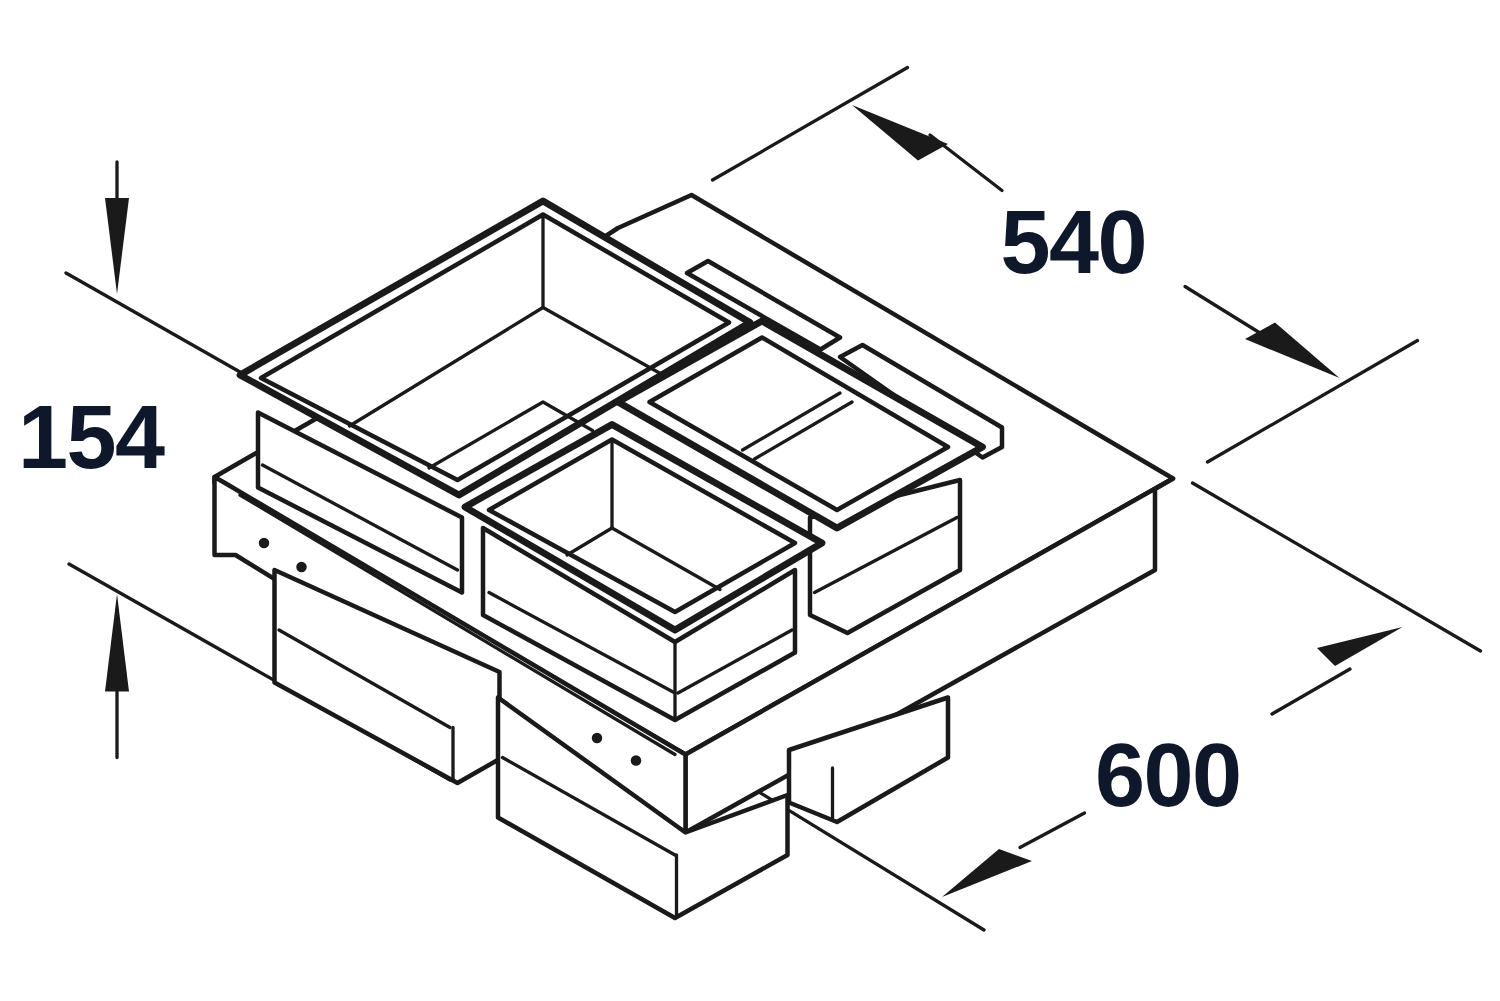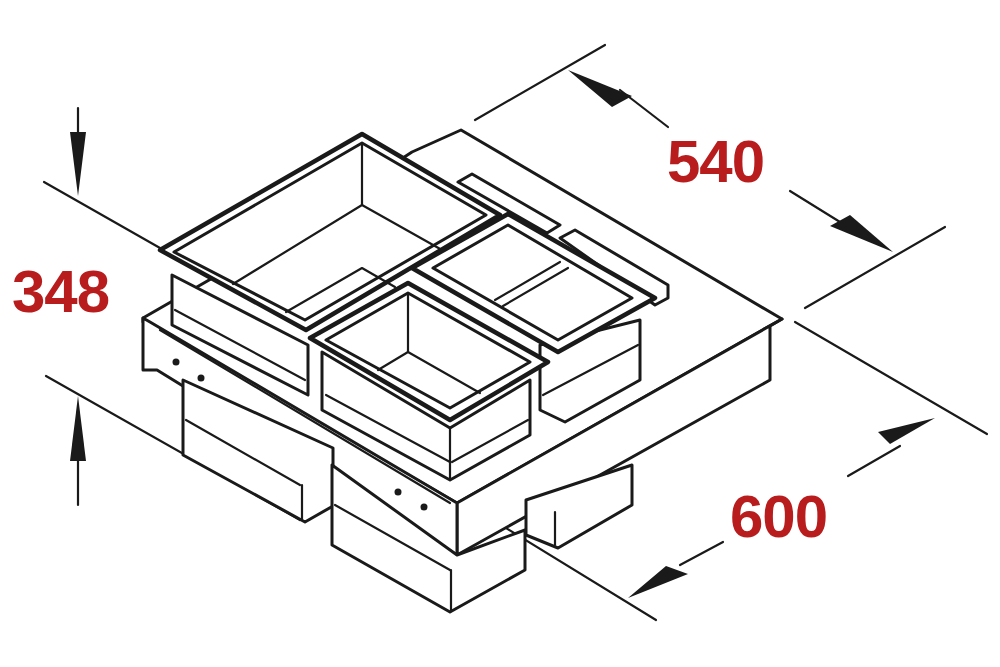--- a/index.html
+++ b/index.html
@@ -4,21 +4,21 @@
   <style>
     html, body { margin: 0; padding: 0; background: #ffffff; }
     body { width: 1000px; height: 667px; overflow: hidden; position: relative; }
     #drawing { position: absolute; left: 0; top: 0; width: 1000px; height: 667px; }
     .dim-label {
       position: absolute;
       font-family: "Liberation Sans", "DejaVu Sans", sans-serif;
       font-weight: bold;
       font-size: 60px;
       line-height: 1;
-      color: #b91c1c;
+      color: #0f172a;
       letter-spacing: -1px;
     }
     #lbl-height { left: 12px; top: 262px; }
     #lbl-width  { left: 667px; top: 132px; }
     #lbl-depth  { left: 730px; top: 487px; }
     .thin { stroke: #1a1a1a; stroke-width: 2.2; fill: none; stroke-linecap: round; stroke-linejoin: round; }
     .mid  { stroke: #1a1a1a; stroke-width: 3; fill: none; stroke-linecap: round; stroke-linejoin: round; }
     .bold { stroke: #1a1a1a; stroke-width: 4.5; fill: none; stroke-linecap: round; stroke-linejoin: round; }
     .fillw { fill: #ffffff; }
     .arrow { fill: #1a1a1a; stroke: none; }
@@ -122,15 +122,15 @@
     <line class="thin" x1="452" y1="462" x2="528" y2="420"></line>
     <line class="thin" x1="450" y1="428" x2="450" y2="478"></line>
 
     <polygon class="bold fillw" points="310,338 408,283 548,362 450,420"></polygon>
     <polygon class="mid" points="326,340 408,293 530,362 450,408"></polygon>
     <line class="thin" x1="408" y1="293" x2="408" y2="352"></line>
     <polyline class="thin" points="378,370 408,352 480,393"></polyline>
   </g>
 </svg>
 
-<div class="dim-label" id="lbl-height">348</div>
+<div class="dim-label" id="lbl-height">154</div>
 <div class="dim-label" id="lbl-width">540</div>
 <div class="dim-label" id="lbl-depth">600</div>
 
 </body></html>

